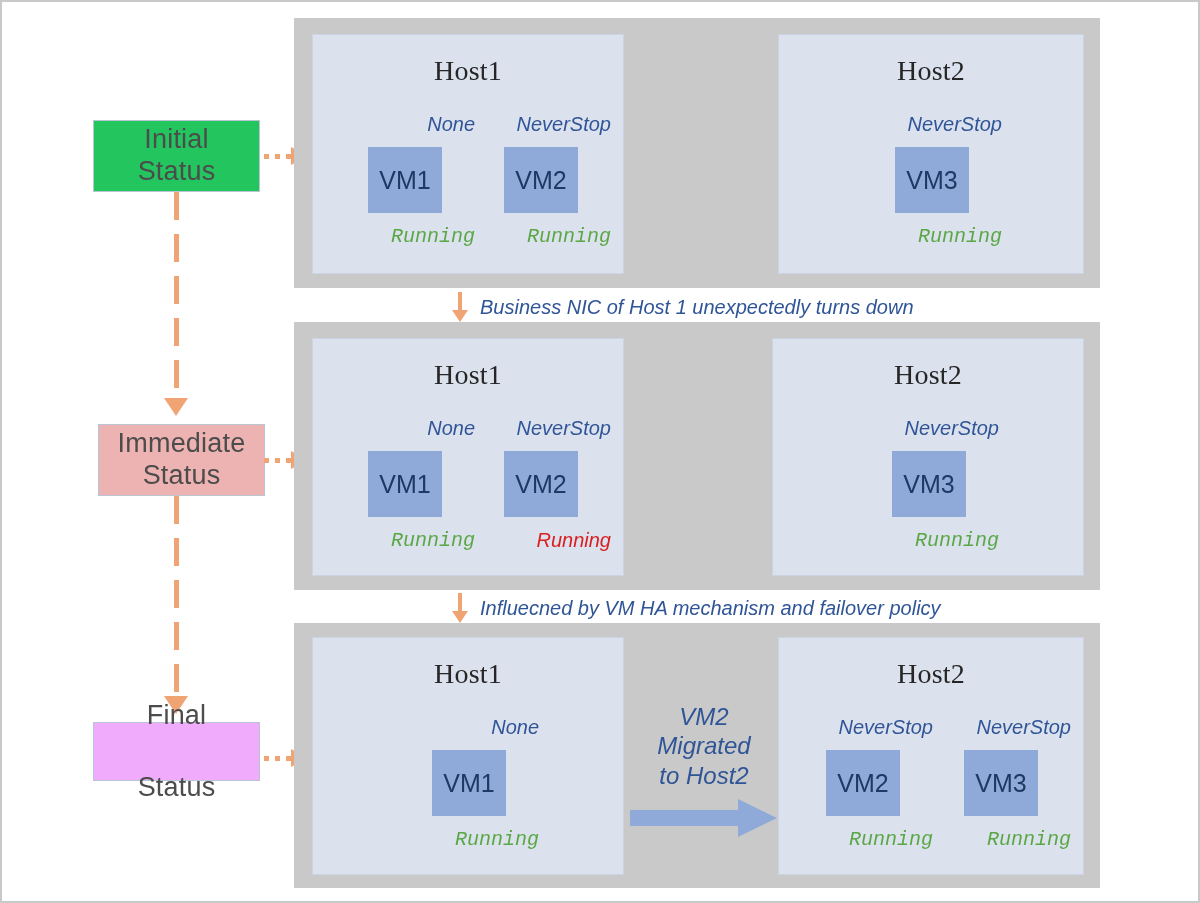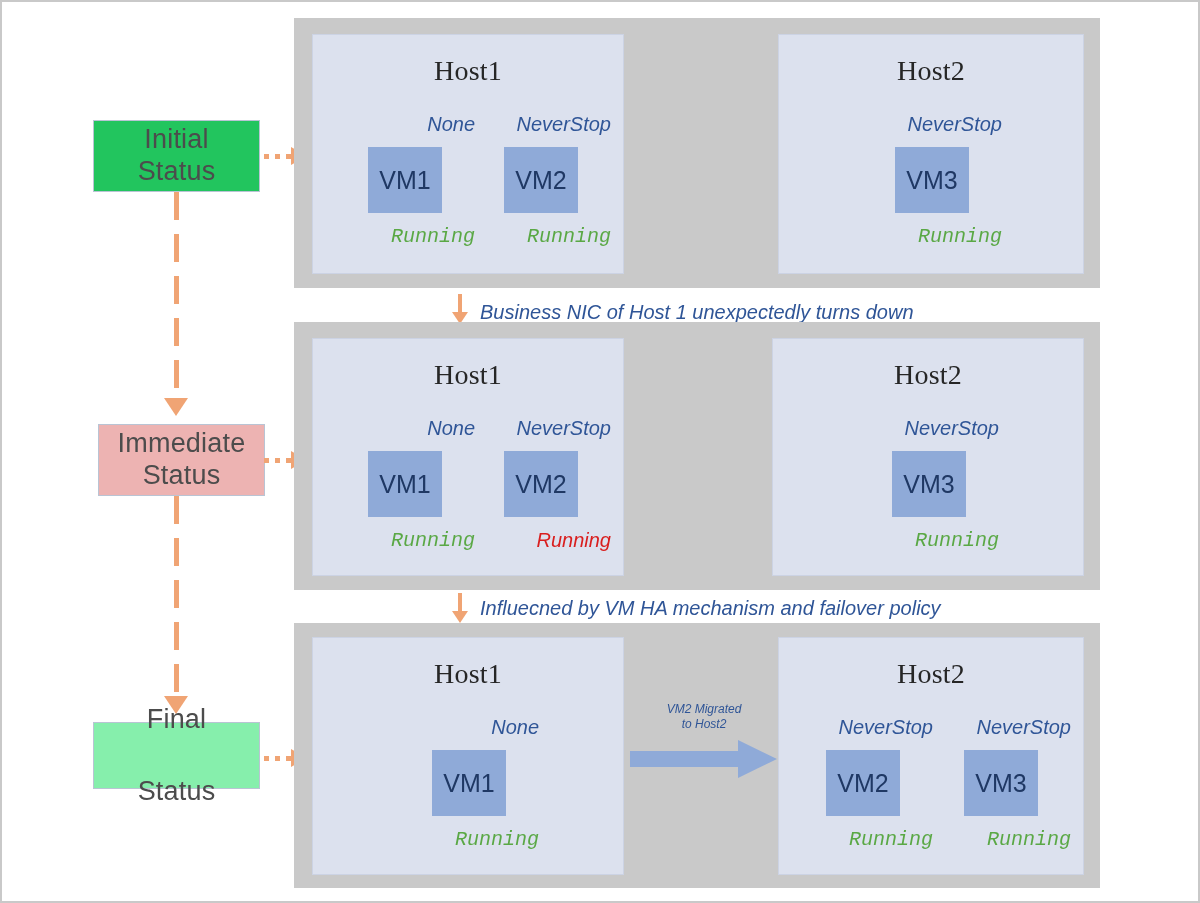--- a/index.html
+++ b/index.html
@@ -32,21 +32,21 @@
     align-items: center;
     justify-content: center;
     line-height: 1.18;
     color: #4c4c4c;
     font-size: 27px;
     text-align: center;
     letter-spacing: 0.2px;
   }
   .status-box.initial { left: 91px;  top: 118px; width: 167px; height: 72px; background: #22c55e; }
   .status-box.immediate { left: 96px; top: 422px; width: 167px; height: 72px; background: #edb3b2; }
-  .status-box.final { left: 91px; top: 720px; width: 167px; height: 67px; background: #86efac; gap: 40px; }
+  .status-box.final { left: 91px; top: 720px; width: 167px; height: 59px; background: #f0abfc; gap: 40px; }
 
   
   .vflow {
     position: absolute;
     left: 172px;
     width: 5px;
     background-image: linear-gradient(
         to bottom,
         #f0a474 0px, #f0a474 28px,
         rgba(0,0,0,0) 28px, rgba(0,0,0,0) 42px);
@@ -181,34 +181,34 @@
     border-right: 8px solid transparent;
     border-top: 12px solid #f0a474;
   }
   .transition .tlabel {
     margin-left: 10px;
     font-style: italic;
     font-size: 20px;
     color: #2f5597;
     white-space: nowrap;
   }
-  .transition.t1 { left: 448px; top: 288px; align-items: flex-end; }
+  .transition.t1 { left: 448px; top: 288px; }
   .transition.t2 { left: 448px; top: 589px; }
 
   
   .migrate {
     position: absolute;
     left: 628px;
     top: 700px;
     width: 148px;
     text-align: center;
   }
   .migrate .mlabel {
     font-style: italic;
-    font-size: 12px;
+    font-size: 24px;
     color: #2f5597;
     line-height: 1.22;
   }
   .migrate .marrow {
     margin-top: 8px;
     width: 148px;
     height: 40px;
   }
 </style>
 </head>

